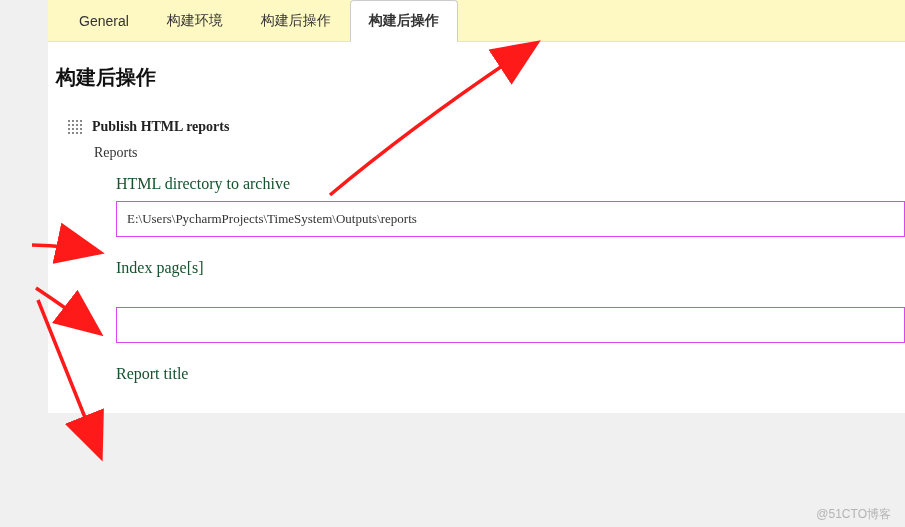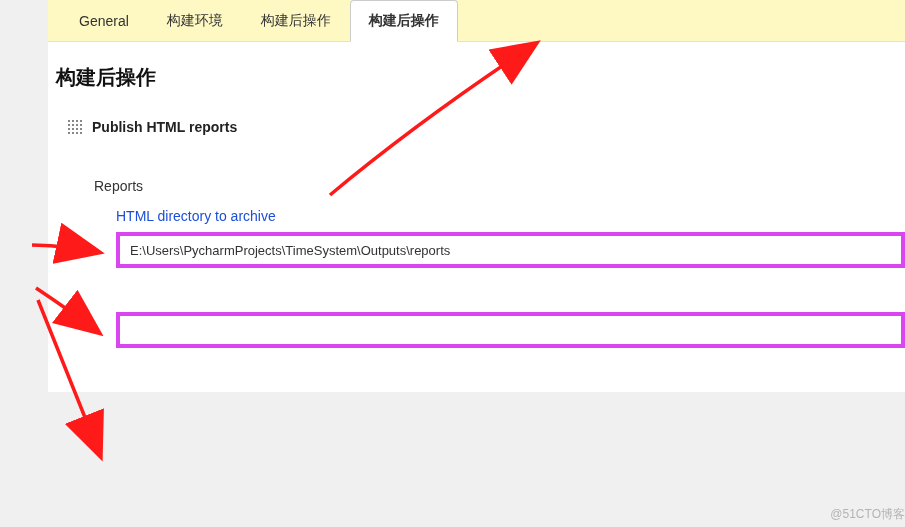--- a/index.html
+++ b/index.html
@@ -52,20 +52,21 @@
     .section-title {
       font-size: 20px;
       font-weight: 700;
       color: #111;
       padding: 0 0 18px 8px;
     }
     .step-block {
       margin: 0 0 0 12px;
       border: none;
       padding: 6px 0 0 0;
+      font-family: Liberation Serif, serif;
     }
     .step-header {
       display: flex;
       align-items: center;
       gap: 10px;
       padding: 4px 0 6px 8px;
     }
     .drag-icon {
       width: 14px;
       height: 14px;
@@ -80,43 +81,42 @@
     .step-title {
       font-size: 14px;
       font-weight: 700;
       color: #222;
     }
     .sub-title {
       font-size: 14px;
       color: #333;
       padding: 4px 0 14px 34px;
       font-weight: 400;
-      margin-top: 33px;
     }
     .field-group {
       padding: 0 0 22px 56px;
     }
     .field-label {
-      font-size: 14px;
-      color: #1d4ed8;
+      font-size: 16px;
+      color: #14532d;
       padding-bottom: 8px;
     }
     .field-input {
       width: 100%;
       height: 36px;
-      border: 4px solid #d946ef;
+      border: 1px solid #d946ef;
       padding: 0 10px;
       font-size: 13px;
       color: #333;
       font-family: inherit;
       background: #fff;
     }
     .watermark {
       position: absolute;
-      right: 0;
+      right: 14px;
       bottom: 4px;
       font-size: 12px;
       color: rgba(120,120,120,0.5);
       pointer-events: none;
     }
     svg.arrows {
       position: absolute;
       left: 0; top: 0;
       width: 905px; height: 527px;
       pointer-events: none;
@@ -168,27 +168,29 @@
         <div class="step-title">Publish HTML reports</div>
       </div>
       <div class="sub-title">Reports</div>
 
       <div class="field-group">
         <div class="field-label">HTML directory to archive</div>
         <input class="field-input" type="text" value="E:\Users\PycharmProjects\TimeSystem\Outputs\reports" style="">
       </div>
 
       <div class="field-group">
+        <div class="field-label">Index page[s]</div>
       </div>
 
       <div class="field-group">
         <input class="field-input" type="text" value="" style="">
       </div>
 
       <div class="field-group">
+        <div class="field-label">Report title</div>
       </div>
 
     </div>
   </div>
 </div>
 
 <svg class="arrows">
   <defs>
     <marker id="ah" markerWidth="14" markerHeight="12" refX="12" refY="6" orient="auto">
       <path d="M0,0 L14,6 L0,12 Z" fill="#ff1a1a"></path>

